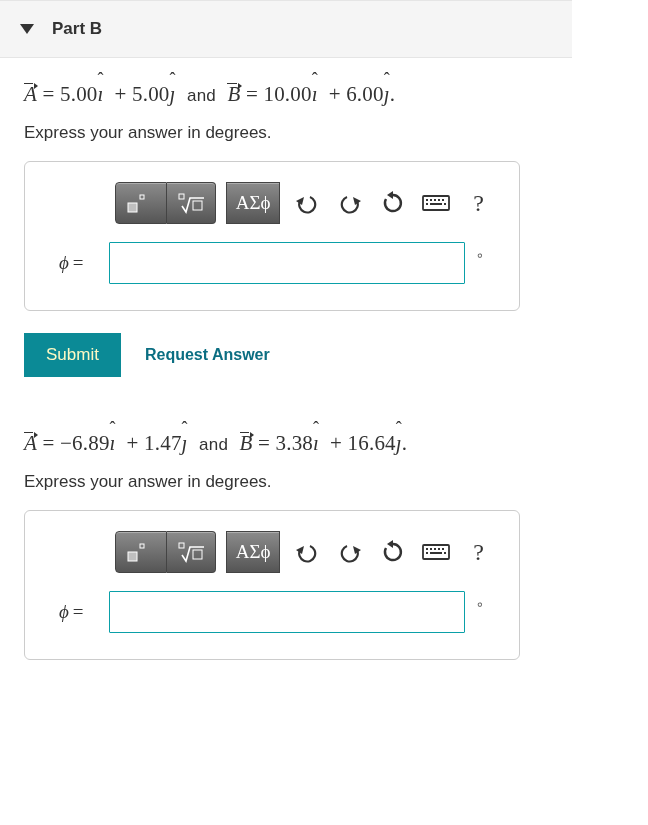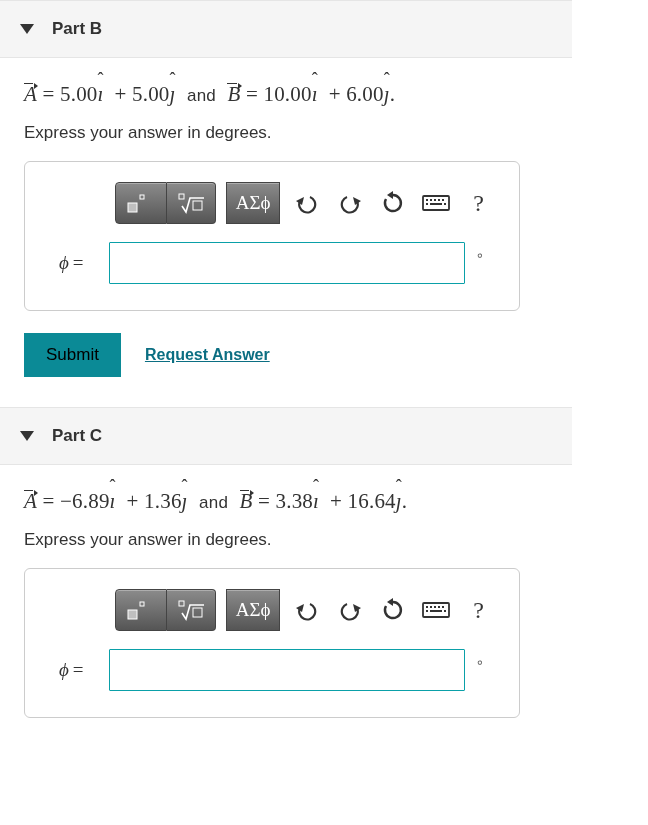--- a/index.html
+++ b/index.html
@@ -23,22 +23,22 @@
   .greek-btn{width:70px;border-radius:0;color:#fff;font-size:19px;font-family:Liberation Serif, serif}
   .plain-btn{width:44px;height:40px;color:#333}
   .plain-btn svg{display:block}
   .plain-btn.help-btn{font-size:24px;font-family:"Times New Roman",serif}
   .input-row{display:flex;align-items:center;margin-top:18px}
   .phi-label{width:50px;font-style:italic;font-family:"Times New Roman",serif;font-size:19px;padding-left:10px}
   .phi-label .eq{font-style:normal;margin-left:4px}
   .answer-input{flex:1;height:42px;border:1px solid #0aa0a8;outline:none;font-size:16px;padding:0 8px;box-sizing:border-box;border-radius:1px}
   .unit{width:30px;text-align:center;font-size:14px;color:#666;position:relative;top:-8px}
   .actions{display:flex;align-items:center;gap:24px;margin-top:22px}
-  .submit-btn{background:#0b8a96;color:#000000;border:none;font-size:17px;font-weight:500;padding:12px 22px;cursor:pointer}
-  .request-link{color:#0b6e82;font-weight:700;text-decoration:underline;font-size:16px;cursor:pointer}
+  .submit-btn{background:#0b8a96;color:#fef9c3;border:none;font-size:17px;font-weight:500;padding:12px 22px;cursor:pointer}
+  .request-link{color:#0b6e82;font-weight:700;font-size:16px;cursor:pointer}
   .sep{height:20px}
 
   
   .vec{position:relative;display:inline-block;font-style:italic}
   .vec::before{content:"";position:absolute;left:0;right:0;top:-2px;height:6px;
     background:
       linear-gradient(#333,#333) left 55%/calc(100% - 4px) 1.2px no-repeat;
   }
   .vec::after{content:"";position:absolute;right:-1px;top:1px;width:0;height:0;
     border-left:4px solid #333;border-top:3px solid transparent;border-bottom:3px solid transparent}
@@ -136,34 +136,26 @@
     </div>
 
     <div class="actions">
       <button class="submit-btn">Submit</button>
       <span class="request-link">Request Answer</span>
     </div>
   </div>
 
   <div class="sep"></div>
 
-  <div class="part-header">
-    <span class="caret">
-      <svg width="14" height="10" viewBox="0 0 14 10">
-          <polygon points="0,0 14,0 7,10" fill="#333"></polygon>
-        </svg>
-    </span>
-    <span class="part-title">Part C</span>
-  </div>
   <div class="part-body">
 
     <div class="problem-line">
       <span class="vec">A</span>&nbsp;<span class="rm">=</span>
       <span>−</span><span>6.89</span><span class="hat"><span class="idot">ı</span></span>
-      &nbsp;<span>+</span>&nbsp;<span>1.36</span><span class="hat"><span class="idot">ȷ</span></span>
+      &nbsp;<span>+</span>&nbsp;<span>1.47</span><span class="hat"><span class="idot">ȷ</span></span>
       <span class="and">and</span>
       <span class="vec">B</span>&nbsp;<span class="rm">=</span>
       <span></span><span>3.38</span><span class="hat"><span class="idot">ı</span></span>
       &nbsp;<span>+</span>&nbsp;<span>16.64</span><span class="hat"><span class="idot">ȷ</span></span><span class="rm">.</span>
     </div>
 
     <div class="instruction">Express your answer in degrees.</div>
 
     <div class="answer-box">
       <div class="toolbar">

